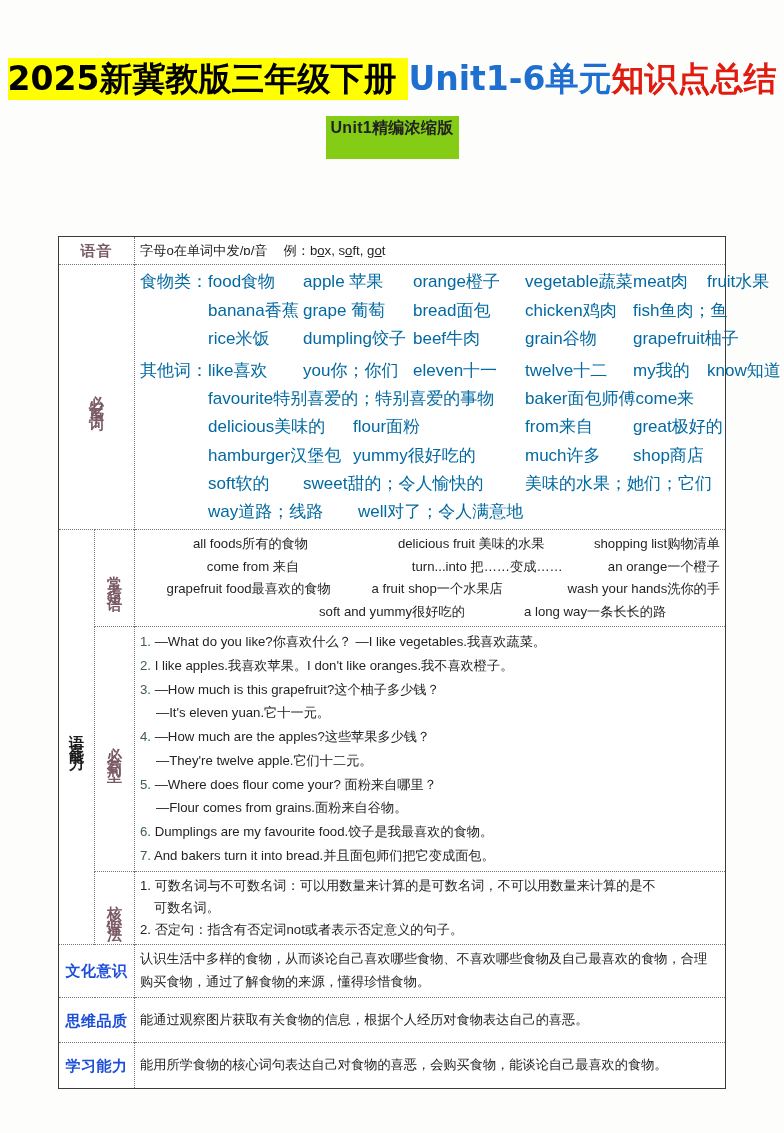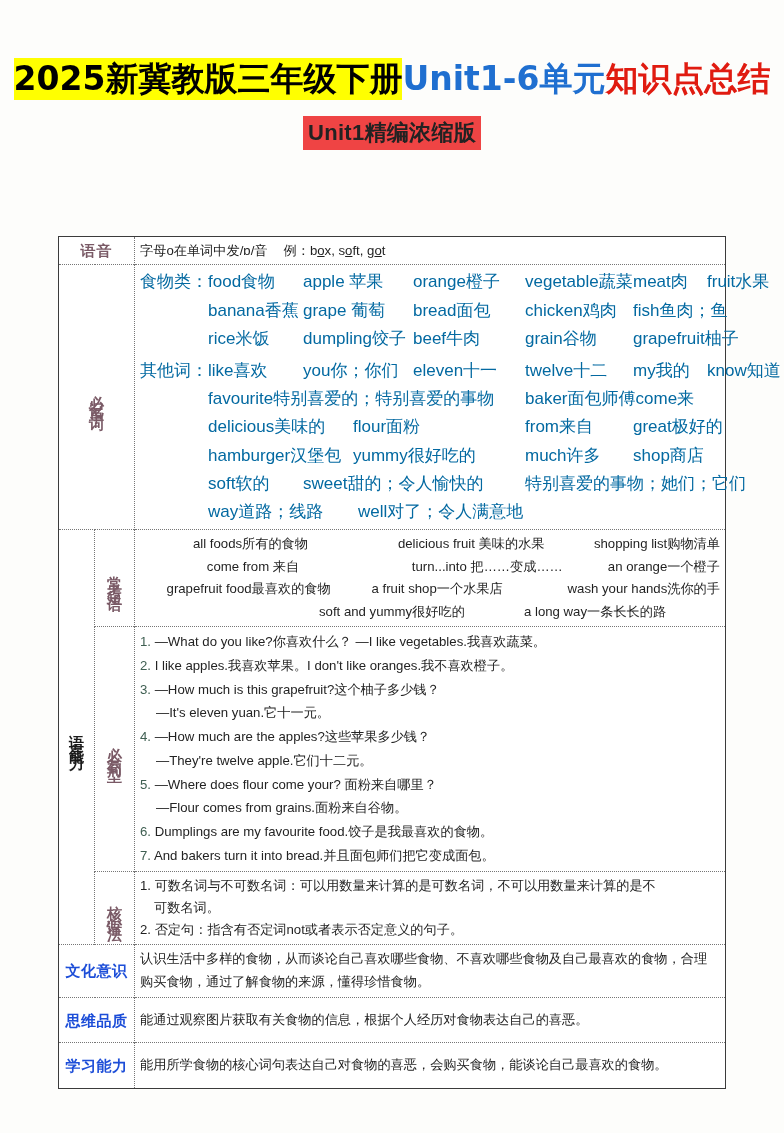--- a/index.html
+++ b/index.html
@@ -28,38 +28,38 @@
   .title{
     display:inline-block;
     font-size:33px;
     font-weight:bold;
     letter-spacing:0px;
     font-family:"DejaVu Sans","Liberation Sans",sans-serif;
   }
   .title .hl{
     background:#ffff00;
     color:#000000;
-    padding:1px 0 2px 0;
+    padding:1px 12px 2px 0;
   }
   .title .blue{color:#1f6fd0;}
   .title .red{color:#e01b10;}
 
   
   .subtitle-wrap{
     text-align:center;
     margin-top:21px;
     white-space:nowrap;
   }
   .subtitle{
     display:inline-block;
-    font-size:22px;
+    font-size:16px;
     font-weight:bold;
     color:#222;
-    background:#ef4444;
-    padding:2px 5px 2px 5px;
+    background:#84cc16;
+    padding:2px 5px 20px 5px;
     letter-spacing:0.3px;
   }
 
   
   .tbl-wrap{
     position:absolute;
     left:58px; top:174px;
     width:548px;
   }
   table.main{
@@ -269,21 +269,21 @@
             <span style="flex:0 0 145px">hamburger汉堡包</span>
             <span style="flex:0 0 172px">yummy很好吃的</span>
             <span class="w4">much许多</span>
             <span class="w5">shop商店</span>
           </div>
 
           <div class="wordrow">
             <span class="lead" style="visibility:hidden">其他词：</span>
             <span style="flex:0 0 95px">soft软的</span>
             <span style="flex:0 0 222px">sweet甜的；令人愉快的</span>
-            <span>特别喜爱的事物；她们；它们</span>
+            <span>美味的水果；她们；它们</span>
           </div>
 
           <div class="wordrow">
             <span class="lead" style="visibility:hidden">其他词：</span>
             <span style="flex:0 0 150px">way道路；线路</span>
             <span>well对了；令人满意地</span>
           </div>
 
         </td>
       </tr>

